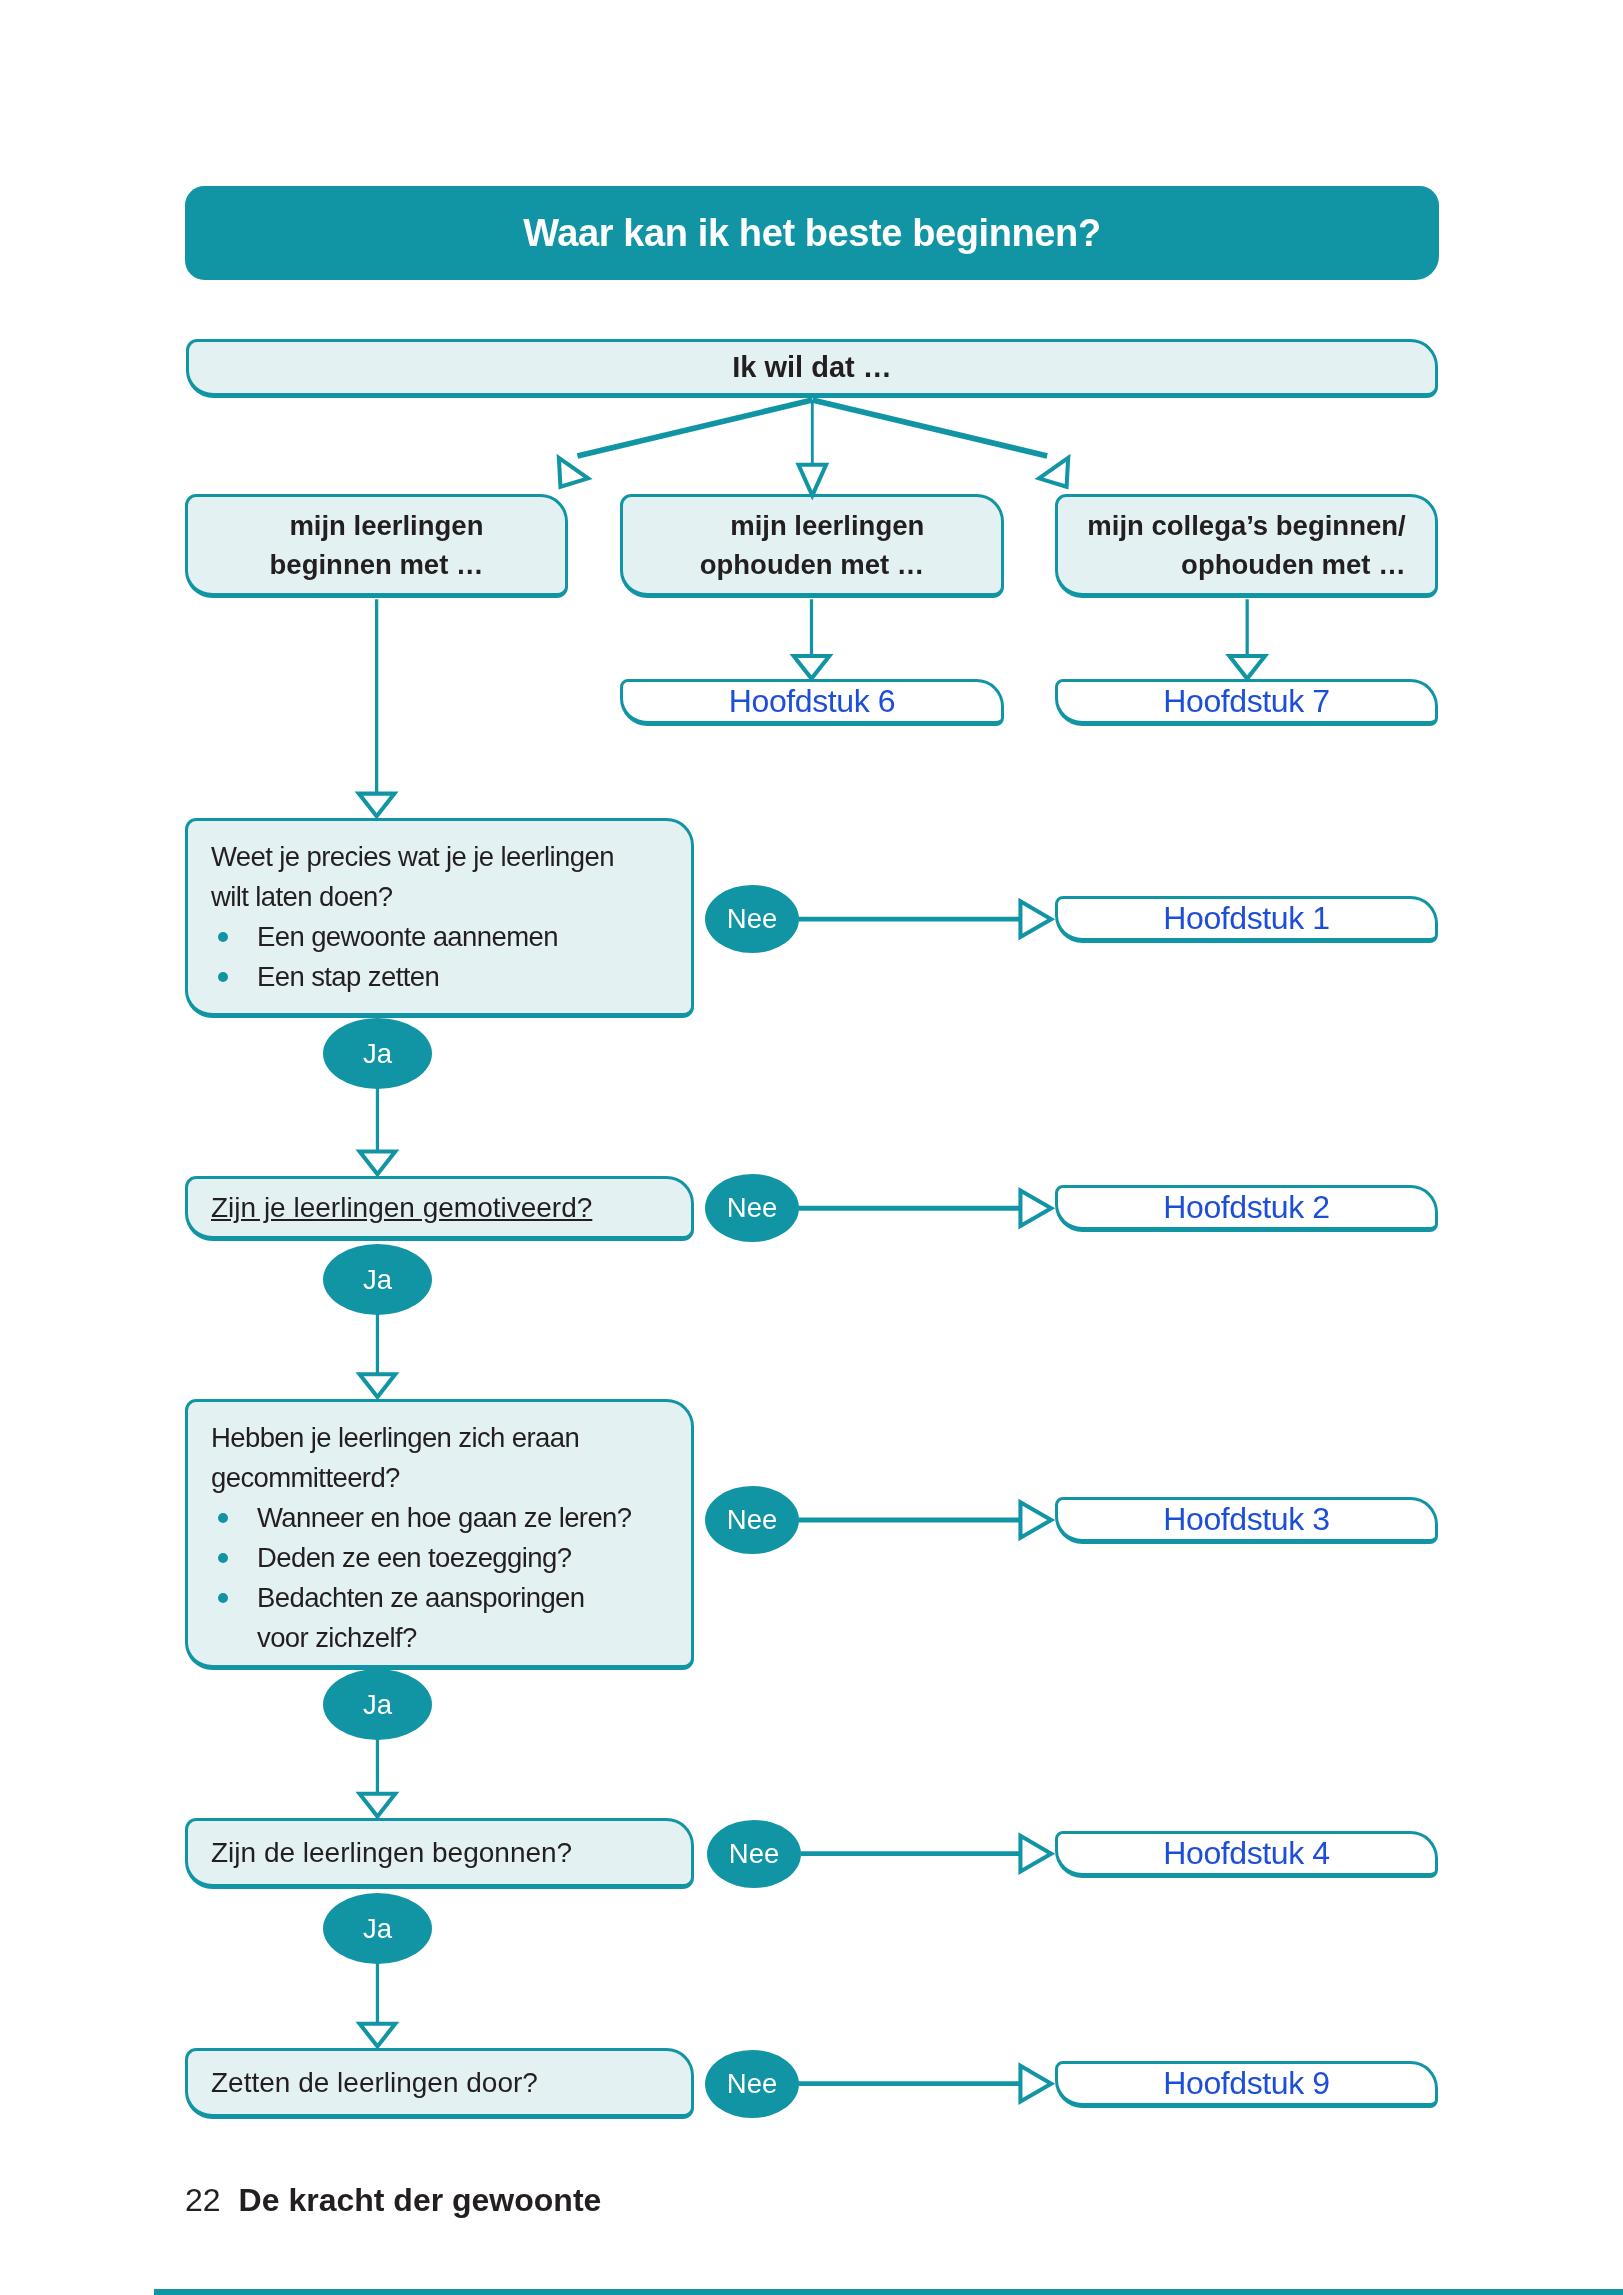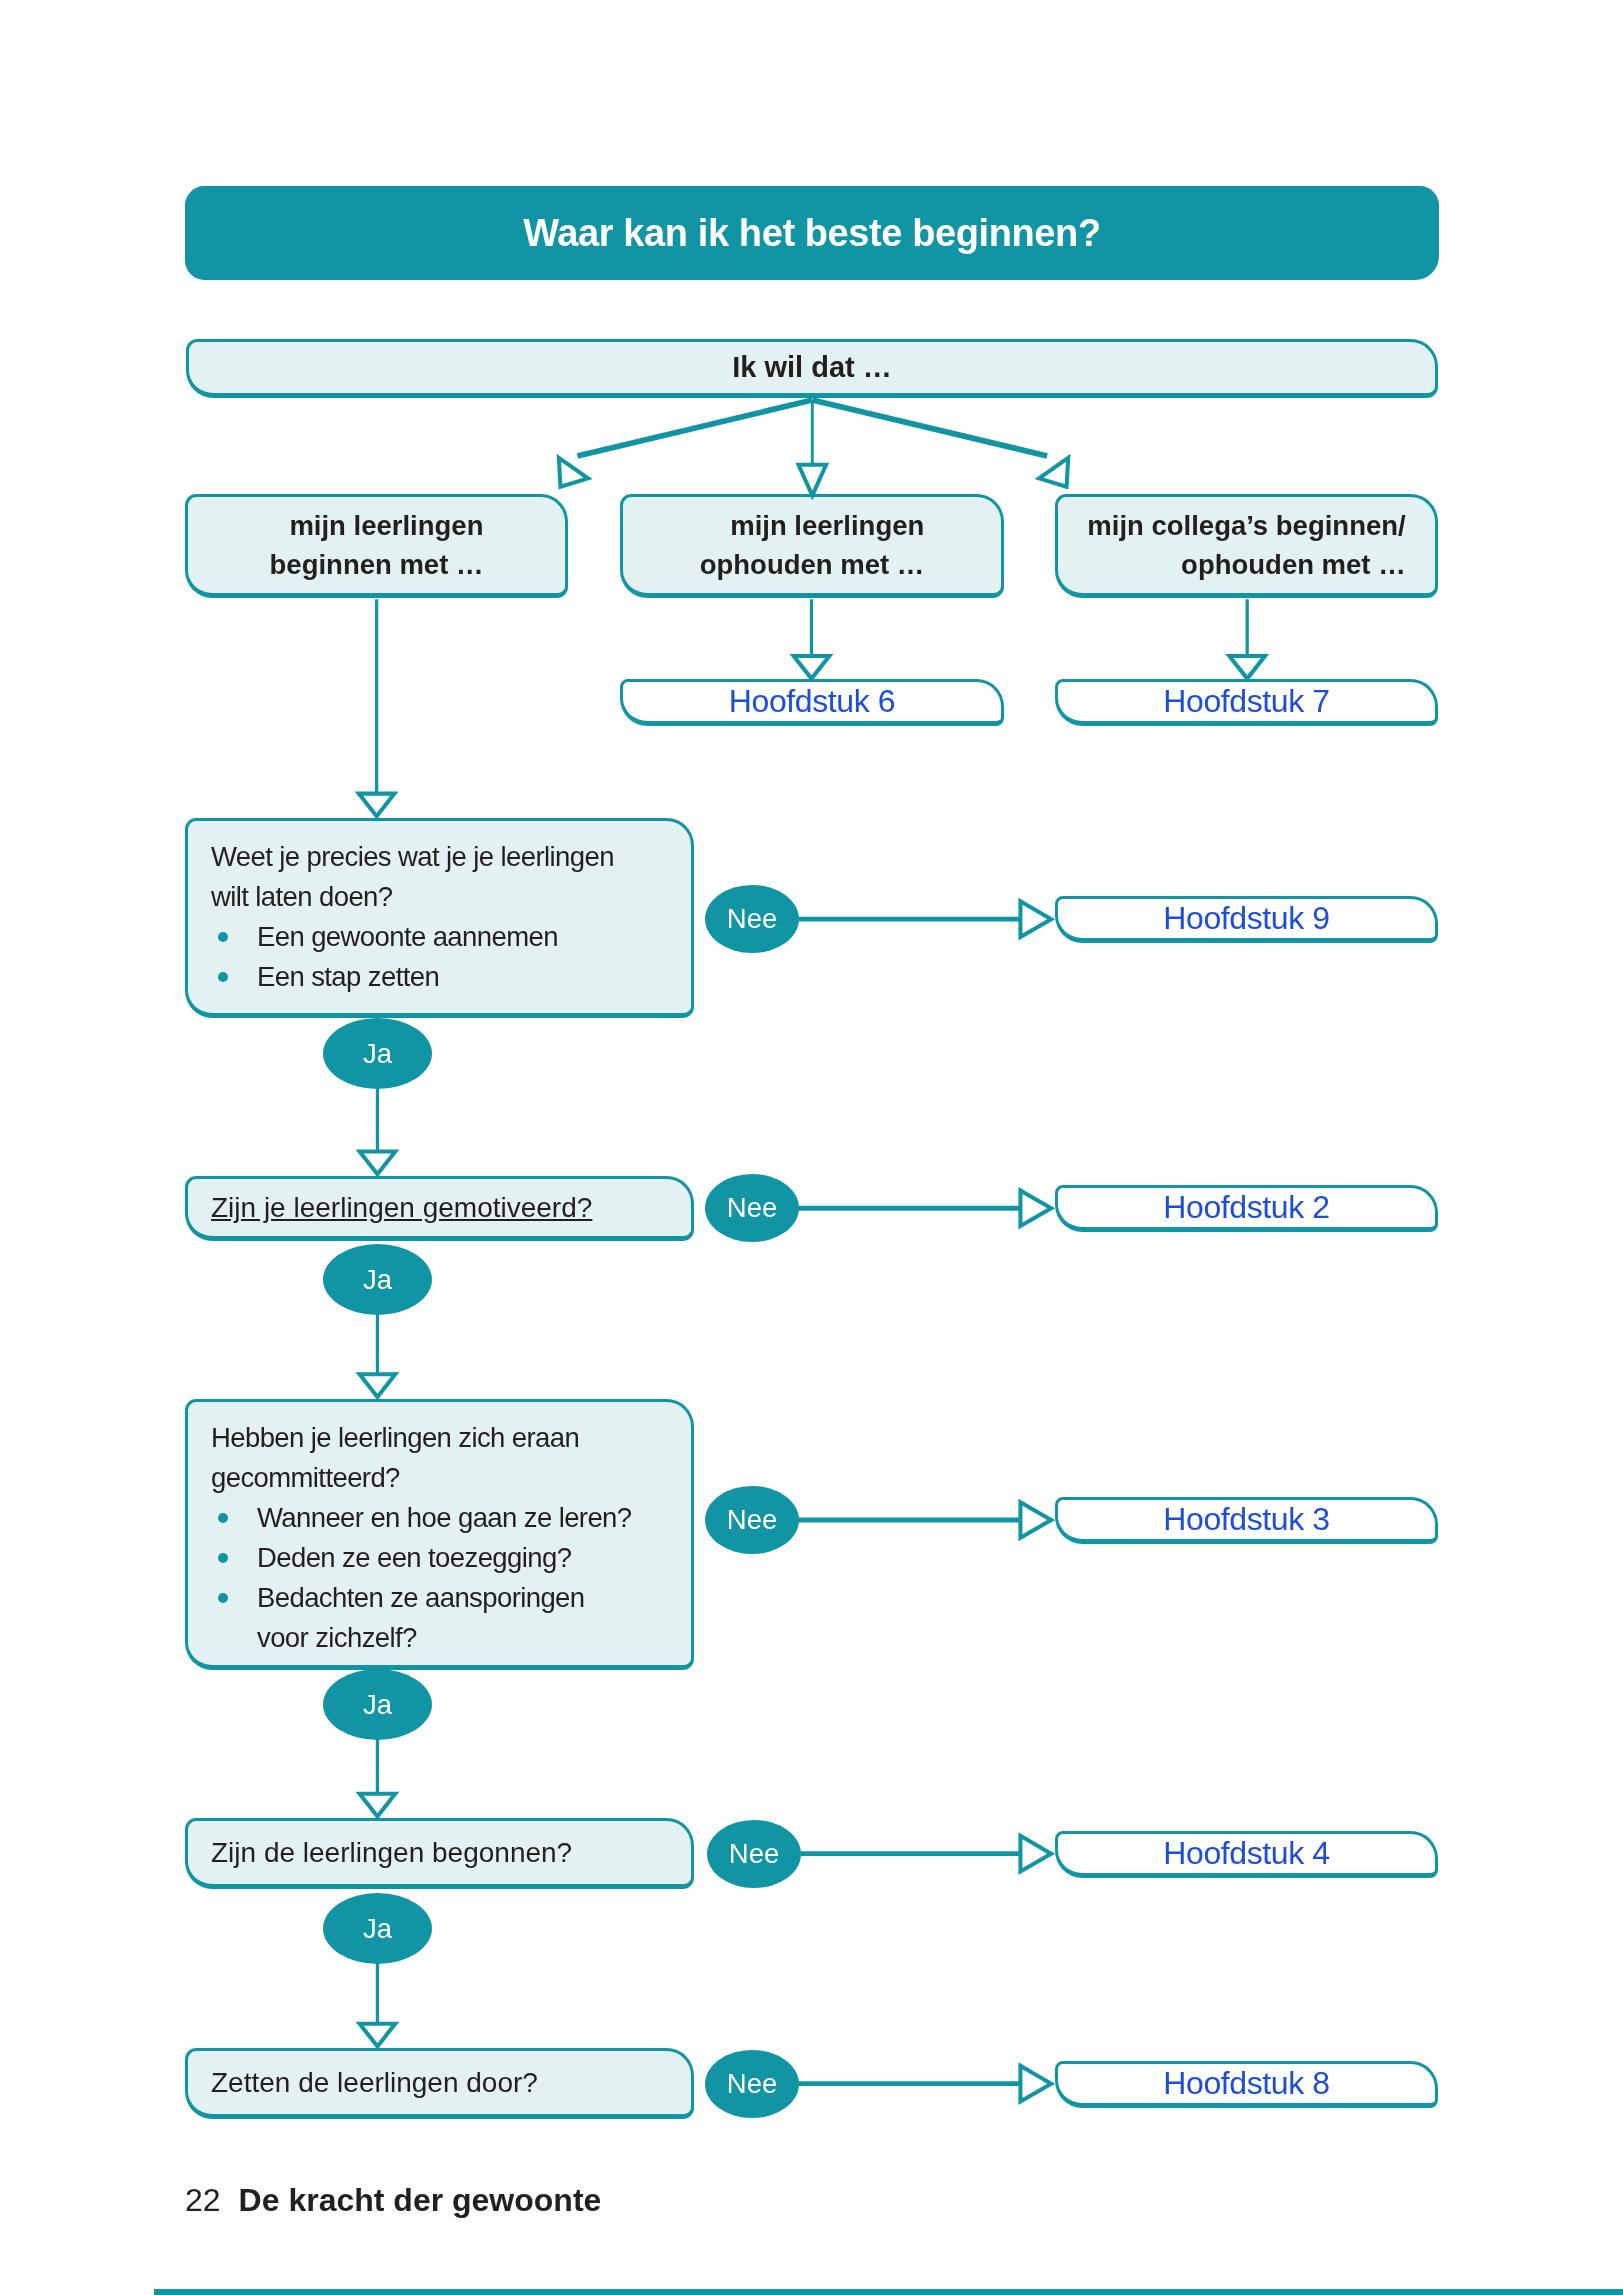--- a/index.html
+++ b/index.html
@@ -142,21 +142,21 @@
       <li>
           <span class="dot"></span>
           <span class="btext">Een stap zetten</span>
         </li>
     </ul>
   </div>
   <div class="oval" style="left:705px;top:885px;width:94px;height:68px;">
     <span>Nee</span>
   </div>
   <div class="whitebox" style="left:1055px;top:896px;width:383px;height:47px;">
-    <span>Hoofdstuk 9</span>
+    <span>Hoofdstuk 1</span>
   </div>
   <div class="oval" style="left:323px;top:1018px;width:109px;height:71px;">
     <span>Ja</span>
   </div>
 
   <div class="lightbox qline" style="left:185px;top:1176px;width:509px;height:65px;text-decoration:underline;">
     <div class="qtext">Zijn je leerlingen gemotiveerd?</div>
   </div>
   <div class="oval" style="left:705px;top:1174px;width:94px;height:68px;">
     <span>Nee</span>
@@ -210,21 +210,21 @@
     <span>Ja</span>
   </div>
 
   <div class="lightbox qline" style="left:185px;top:2048px;width:509px;height:71px;">
     <div class="qtext">Zetten de leerlingen door?</div>
   </div>
   <div class="oval" style="left:705px;top:2050px;width:94px;height:68px;">
     <span>Nee</span>
   </div>
   <div class="whitebox" style="left:1055px;top:2061px;width:383px;height:47px;">
-    <span>Hoofdstuk 8</span>
+    <span>Hoofdstuk 9</span>
   </div>
 
   <div class="footer">
     <span class="pg">22</span>
     <span class="bk">De kracht der gewoonte</span>
   </div>
   <div class="bottom-strip"></div>
 
 </div>
 

